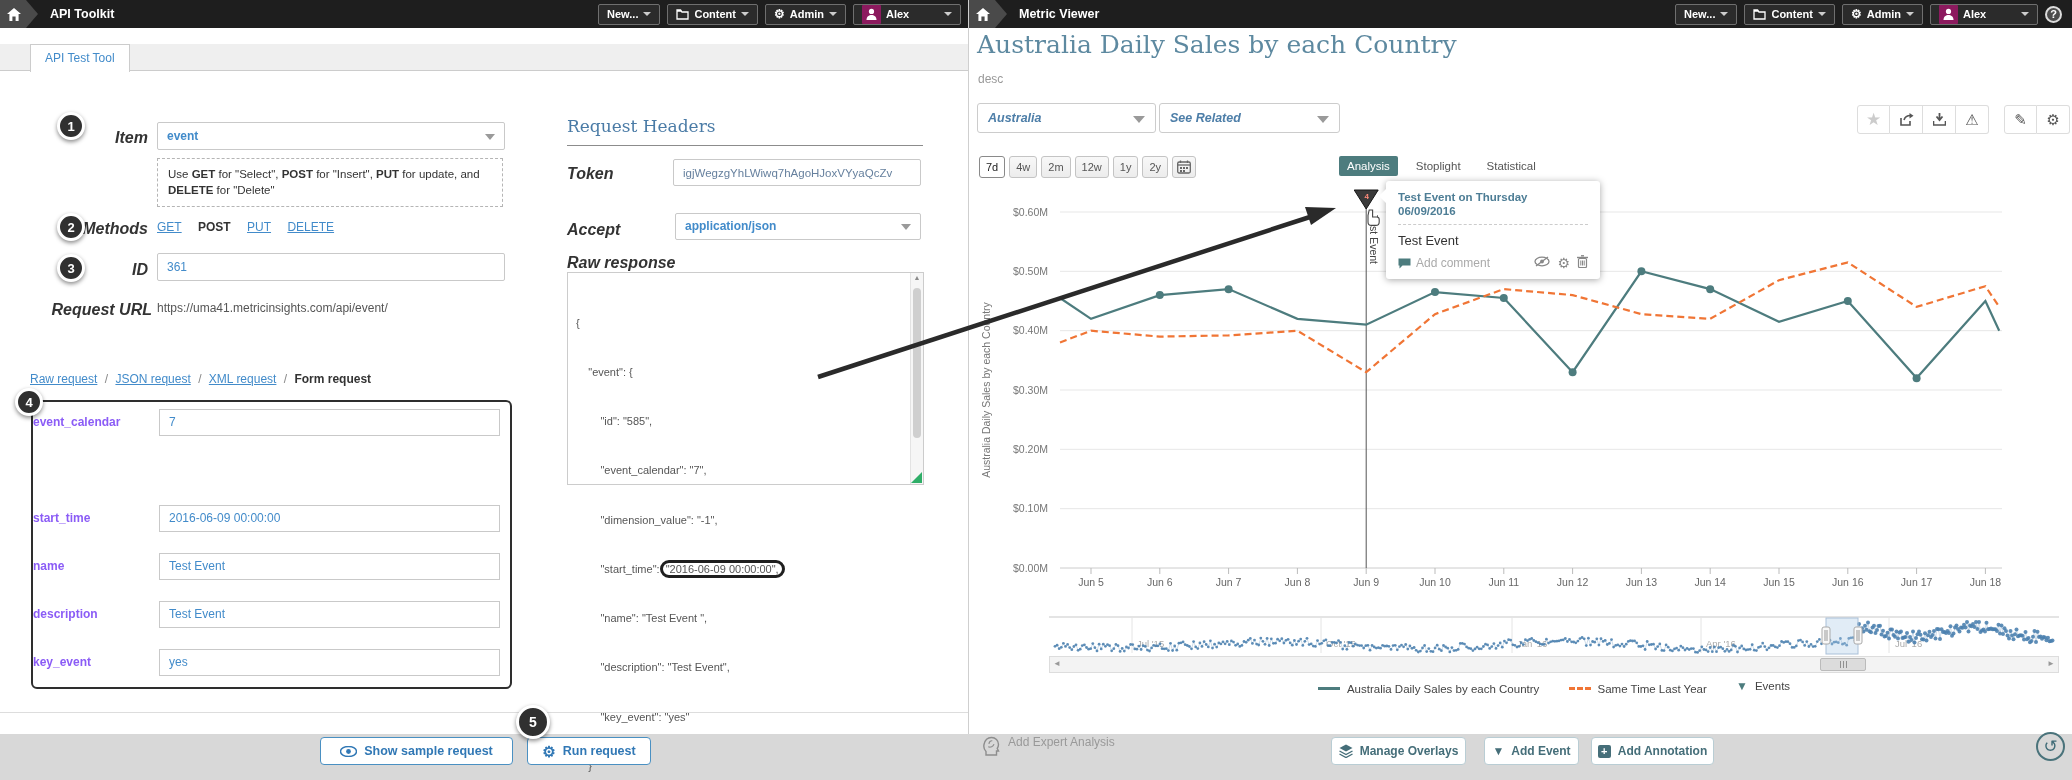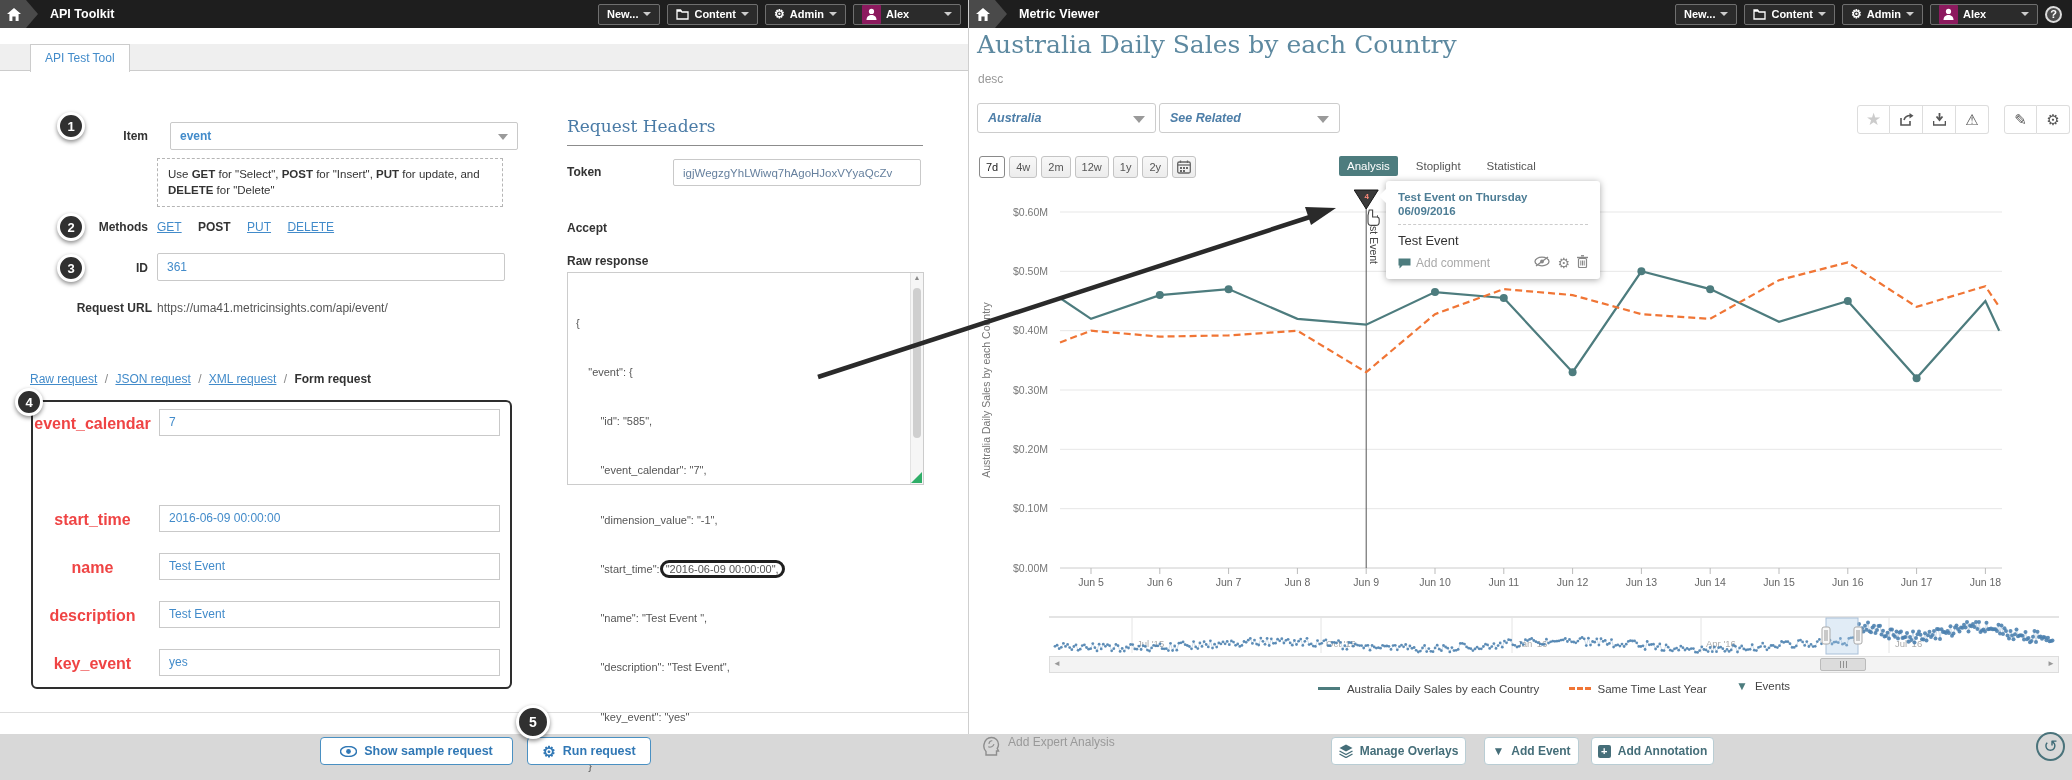--- a/index.html
+++ b/index.html
@@ -37,41 +37,41 @@
   .apitab { position:absolute; left:30px; top:44px; height:28px; background:#fff;
     border:1px solid #ccc; border-bottom:none; color:#428bca; font-size:12px;
     line-height:27px; padding:0 14px; z-index:2; }
   .clip-sliver { position:absolute; left:36px; top:96px; width:560px; height:5px; overflow:hidden;
     opacity:.45; }
 
   .badge { position:absolute; width:28px; height:28px; border-radius:50%; background:#303030;
     color:#fff; font-size:13px; font-weight:bold; display:flex; align-items:center;
     justify-content:center; border:3px solid #fff; box-shadow:0 2px 4px rgba(0,0,0,.45);
     z-index:12; }
-  .flabel { position:absolute; font-size:12px; font-weight:bold; color:#333; text-align:right; }
+  .flabel { position:absolute; font-size:16px; font-weight:bold; color:#333; text-align:right;font-style:italic; }
   .input, .selbox { position:absolute; border:1px solid #c9c9c9; border-radius:2px; background:#fff;
     font-size:12px; color:#428bca; line-height:26px; padding:0 9px; }
-  .selbox { font-weight:bold; cursor:pointer;margin-left:13px; }
+  .selbox { font-weight:bold; cursor:pointer; }
   .selbox .caret { position:absolute; right:9px; top:11px; width:0; height:0;
     border-left:5px solid transparent; border-right:5px solid transparent; border-top:6px solid #9a9a9a; }
   .helpbox { position:absolute; left:157px; top:158px; width:346px; height:49px;
     border:1px dashed #b5b5b5; font-size:11.5px; color:#333; padding:7px 10px; line-height:16px; }
   .methods { position:absolute; left:157px; top:220px; font-size:12px; }
   .methods span { margin-right:13px; }
   .mlink { color:#428bca; text-decoration:underline; cursor:pointer; }
   .mcur { color:#333; font-weight:bold; }
   .requrl-val { position:absolute; left:157px; top:301px; font-size:12px; color:#555; }
   .reqtabs { position:absolute; left:30px; top:372px; font-size:12px; color:#888; }
   .reqtabs .lnk { color:#428bca; text-decoration:underline; cursor:pointer; margin:0 4px; }
   .reqtabs .cur { color:#333; font-weight:bold; margin-left:4px; }
   .formbox { position:absolute; left:31px; top:400px; width:481px; height:289px;
     border:2px solid #2e2e2e; border-radius:6px; background:#fff; z-index:5; }
   .frow { position:absolute; left:0; width:100%; height:27px; }
-  .frow .flbl { position:absolute; left:0; top:6px; width:119px; text-align:center;
-    font-size:16px; font-weight:bold; color:#ef4444; }
+  .frow .flbl { position:absolute; left:0; top:6px; width:119px; text-align:left;
+    font-size:12px; font-weight:bold; color:#8b5cf6; }
   .frow .fin { position:absolute; left:126px; top:0; width:341px; height:27px;
     border:1px solid #c9c9c9; font-size:12px; color:#428bca; line-height:25px; padding:0 9px; }
   .divider { position:absolute; left:0; right:0; top:712px; border-top:1px solid #ddd; }
   .blue-btn { position:absolute; height:28px; border:1px solid #4a90c2; border-radius:4px;
     background:#fff; color:#3178b5; font-size:12.5px; font-weight:bold; display:flex;
     align-items:center; justify-content:center; gap:7px; cursor:pointer; }
 
   .rh-head { position:absolute; left:567px; top:116px; width:356px; font-family:"DejaVu Serif", serif;
     font-size:17px; color:#4a7ba6; padding-bottom:9px; border-bottom:1px solid #8c8c8c; }
   .rawresp { position:absolute; left:567px; top:272px; width:357px; height:213px;
@@ -252,20 +252,23 @@
     <div class="frow" style="top:247px">
       <span class="flbl">key_event</span>
       <span class="fin">yes</span>
       </div>
   </div>
 
   <div class="rh-head">Request Headers</div>
   <div class="flabel" style="left:567px;top:165px;width:60px;text-align:left">Token</div>
   <div class="input" style="left:673px;top:159px;width:248px;height:27px;color:#66809e;font-size:11.5px">igjWegzgYhLWiwq7hAgoHJoxVYyaQcZv</div>
   <div class="flabel" style="left:567px;top:221px;width:60px;text-align:left">Accept</div>
+  <div class="selbox" style="left:675px;top:213px;width:246px;height:27px;line-height:25px">
+    <span>application/json</span><span class="caret" style="top:10px"></span>
+  </div>
   <div class="flabel" style="left:567px;top:254px;width:120px;text-align:left">Raw response</div>
   <div class="rawresp">
     <div class="code">
       <div>{</div>
       <div>    "event": {</div>
       <div>        "id": "585",</div>
       <div>        "event_calendar": "7",</div>
       <div>        "dimension_value": "-1",</div>
       <div><span>        "start_time": </span><span class="hl-box">"2016-06-09 00:00:00",</span></div>
       <div>        "name": "Test Event ",</div>

